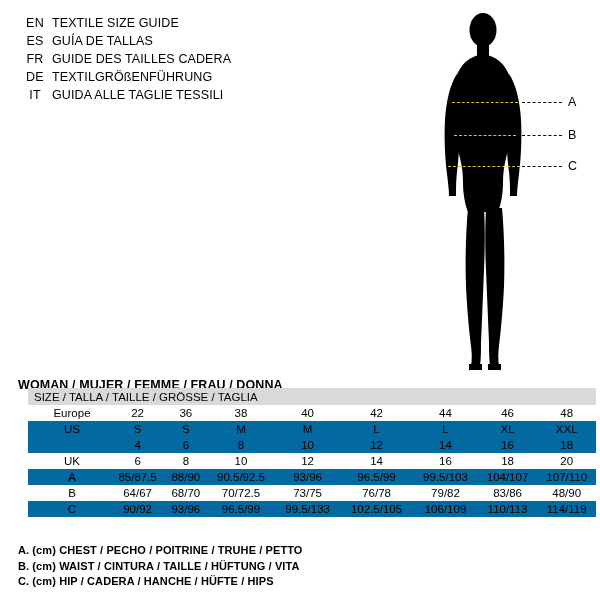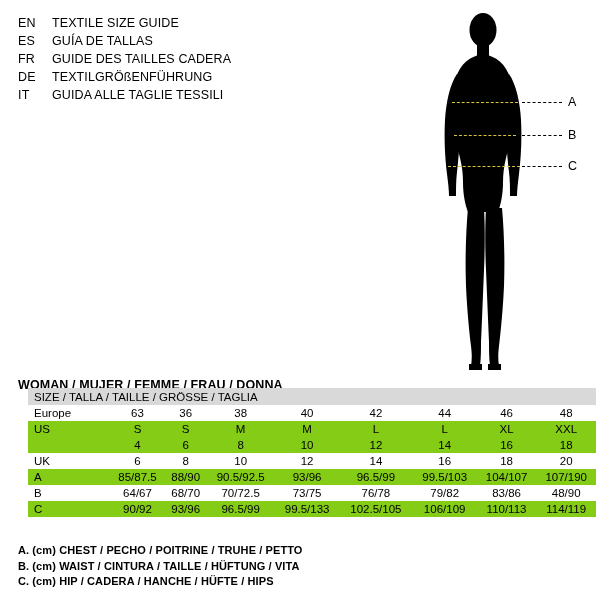--- a/index.html
+++ b/index.html
@@ -21,20 +21,21 @@
     position: absolute;
     left: 18px;
     top: 14px;
     width: 340px;
   }
   .lang-row {
     display: flex;
     align-items: baseline;
     height: 18px;
     line-height: 18px;
+    text-align: center;
   }
   .lang-code {
     width: 34px;
     font-size: 12.5px;
     letter-spacing: .2px;
   }
   .lang-title {
     font-size: 12.5px;
     letter-spacing: .1px;
   }
@@ -92,24 +93,24 @@
     vertical-align: middle;
   }
   .size-table tr.head-row td {
     background: #d9d9d9;
     text-align: left;
     padding-left: 6px;
     font-size: 11.5px;
     height: 17px;
   }
   .size-table tr.shade td {
-    background: #84cc16;
+    background: #0369a1;
   }
   .size-table td.rowlabel {
-    text-align: left;
+    text-align: center;
     padding-left: 6px;
     width: 76px;
   }
 
   
   .footnotes {
     position: absolute;
     left: 18px;
     top: 543px;
     font-size: 11px;
@@ -212,21 +213,21 @@
 <div class="woman-caption">WOMAN / MUJER / FEMME / FRAU / DONNA</div>
 
 <table class="size-table">
   <tbody>
     <tr class="head-row">
       <td colspan="9">SIZE / TALLA / TAILLE / GRÖSSE / TAGLIA</td>
     </tr>
 
     <tr>
       <td class="rowlabel">Europe</td>
-      <td>63</td>
+      <td>22</td>
       <td>36</td>
       <td>38</td>
       <td>40</td>
       <td>42</td>
       <td>44</td>
       <td>46</td>
       <td>48</td>
     </tr>
 
     <tr class="shade">
@@ -267,21 +268,21 @@
 
     <tr class="shade">
       <td class="rowlabel">A</td>
       <td>85/87.5</td>
       <td>88/90</td>
       <td>90.5/92.5</td>
       <td>93/96</td>
       <td>96.5/99</td>
       <td>99.5/103</td>
       <td>104/107</td>
-      <td>107/190</td>
+      <td>107/110</td>
     </tr>
 
     <tr>
       <td class="rowlabel">B</td>
       <td>64/67</td>
       <td>68/70</td>
       <td>70/72.5</td>
       <td>73/75</td>
       <td>76/78</td>
       <td>79/82</td>

